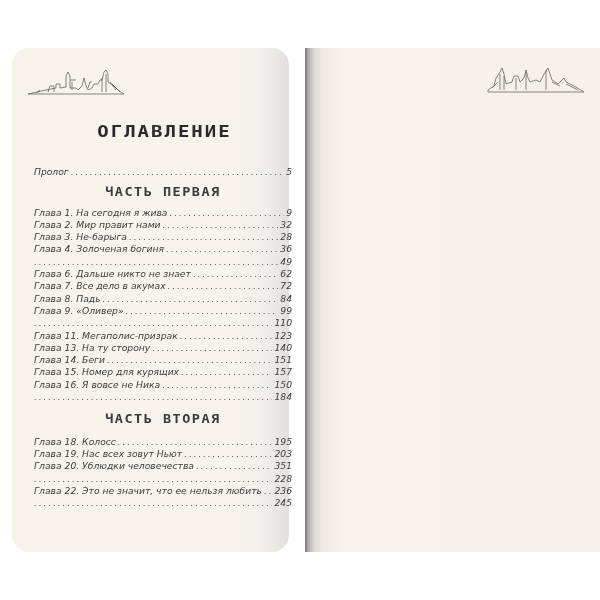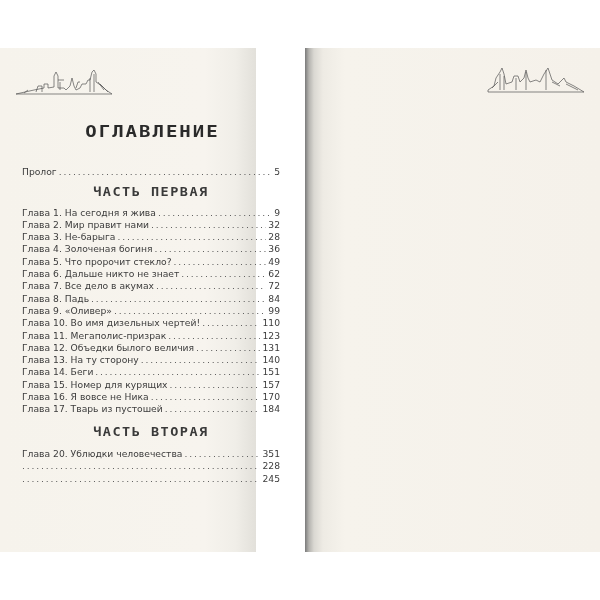--- a/index.html
+++ b/index.html
@@ -1,35 +1,35 @@
 <!DOCTYPE html>
 <html><head>
   <meta charset="utf-8">
   <style>
     html, body { margin:0; padding:0; }
     body { width:600px; height:600px; background:#ffffff; position:relative; overflow:hidden;
            font-family:"DejaVu Sans", sans-serif; color:#3a3a3a; }
     .book { position:absolute; left:0; top:48px; width:600px; height:504px; }
     .page { position:absolute; top:0; height:504px; background:#f7f4ee; }
-    .page.left { left:0; width:256px;
-      background:linear-gradient(to right, #f6f3ec 0%, #f7f4ee 80%, #f0eee8 92%, #e2e0da 100%); }
+    .page.left { left:12px; width:277px;
+      background:linear-gradient(to right, #f6f3ec 0%, #f7f4ee 80%, #f0eee8 92%, #e2e0da 100%);border-radius:17px; }
     .page.right { left:305px; width:295px;
       background:linear-gradient(to right, #7a7a7a 0px, #b5b4b0 4px, #dad8d2 9px, #eeebe4 18px, #f6f3ec 40px, #f5f1ea 100%); }
     .skyline { position:absolute; }
     .skyline.left { left:14px; top:20px; width:100px; height:28px; }
     .skyline.right { right:14px; top:16px; width:100px; height:30px; }
     .title { position:absolute; left:0; width:305px; text-align:center; top:72px;
       font-family:"DejaVu Sans Mono", monospace; font-weight:bold; font-size:19px; letter-spacing:2px;
       color:#2a2a2a; text-transform:uppercase; transform:scaleY(0.85); }
     .part { text-align:center; font-family:"DejaVu Sans Mono", monospace; font-weight:bold;
       font-size:13.5px; letter-spacing:1.5px; color:#3a3a3a; text-transform:uppercase;
       transform:scaleY(0.85); }
     .toc { position:absolute; font-size:9.2px; line-height:12.3px; color:#3c3c3c; }
     .toc.left { left:22px; width:258px; top:118px; }
-    .row { display:flex; align-items:baseline; white-space:nowrap; height:12.3px; }
+    .row { display:flex; align-items:baseline; white-space:nowrap; height:12.3px;font-style:italic; }
     .row .t { flex:0 0 auto; padding-right:2px; }
     .row .d { flex:1 1 auto; overflow:hidden; color:#555; letter-spacing:1.2px; }
     .row .d::before { content:". . . . . . . . . . . . . . . . . . . . . . . . . . . . . . . . . . . . . . . . . . . . . . . . . . . . . . . . . . . . . . . . . . . . . . . . . . . . . . . . . . . . . ."; letter-spacing:0; word-spacing:-1.1px; }
     .row .p { flex:0 0 auto; padding-left:2px; }
   </style>
 </head>
 <body>
 
 <div class="book">
 
@@ -69,21 +69,20 @@
             <span class="t">Глава 3. Не-барыга</span>
             <span class="d"></span>
             <span class="p">28</span>
           </div>
           <div class="row">
             <span class="t">Глава 4. Золоченая богиня</span>
             <span class="d"></span>
             <span class="p">36</span>
           </div>
           <div class="row">
-            <span class="t">Глава 5. Что пророчит стекло?</span>
             <span class="d"></span>
             <span class="p">49</span>
           </div>
           <div class="row">
             <span class="t">Глава 6. Дальше никто не знает</span>
             <span class="d"></span>
             <span class="p">62</span>
           </div>
           <div class="row">
             <span class="t">Глава 7. Все дело в акумах</span>
@@ -94,74 +93,82 @@
             <span class="t">Глава 8. Падь</span>
             <span class="d"></span>
             <span class="p">84</span>
           </div>
           <div class="row">
             <span class="t">Глава 9. «Оливер»</span>
             <span class="d"></span>
             <span class="p">99</span>
           </div>
           <div class="row">
-            <span class="t">Глава 10. Во имя дизельных чертей!</span>
             <span class="d"></span>
             <span class="p">110</span>
           </div>
           <div class="row">
             <span class="t">Глава 11. Мегаполис-призрак</span>
             <span class="d"></span>
             <span class="p">123</span>
-          </div>
-          <div class="row">
-            <span class="t">Глава 12. Объедки былого величия</span>
-            <span class="d"></span>
-            <span class="p">131</span>
           </div>
           <div class="row">
             <span class="t">Глава 13. На ту сторону</span>
             <span class="d"></span>
             <span class="p">140</span>
           </div>
           <div class="row">
             <span class="t">Глава 14. Беги</span>
             <span class="d"></span>
             <span class="p">151</span>
           </div>
           <div class="row">
             <span class="t">Глава 15. Номер для курящих</span>
             <span class="d"></span>
             <span class="p">157</span>
           </div>
           <div class="row">
             <span class="t">Глава 16. Я вовсе не Ника</span>
             <span class="d"></span>
-            <span class="p">170</span>
+            <span class="p">150</span>
           </div>
           <div class="row">
-            <span class="t">Глава 17. Тварь из пустошей</span>
             <span class="d"></span>
             <span class="p">184</span>
           </div>
         </div>
 
       <div style="height:10px"></div>
       <div class="part">Часть вторая</div>
       <div style="height:10px"></div>
 
       <div id="part2">
           <div class="row">
+            <span class="t">Глава 18. Колосс</span>
+            <span class="d"></span>
+            <span class="p">195</span>
+          </div>
+          <div class="row">
+            <span class="t">Глава 19. Нас всех зовут Ньют</span>
+            <span class="d"></span>
+            <span class="p">203</span>
+          </div>
+          <div class="row">
             <span class="t">Глава 20. Ублюдки человечества</span>
             <span class="d"></span>
             <span class="p">351</span>
           </div>
           <div class="row">
             <span class="d"></span>
             <span class="p">228</span>
+          </div>
+          <div class="row">
+            <span class="t">Глава 22. Это не значит, что ее нельзя любить</span>
+            <span class="d"></span>
+            <span class="p">236</span>
           </div>
           <div class="row">
             <span class="d"></span>
             <span class="p">245</span>
           </div>
         </div>
     </div>
   </div>
 
   <div class="page right">

